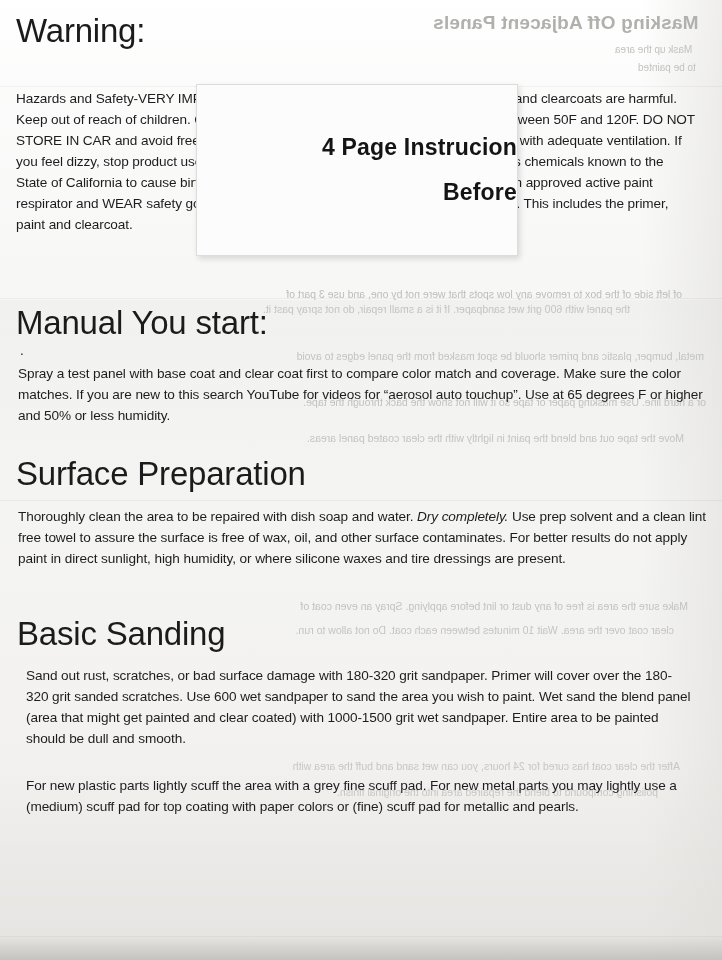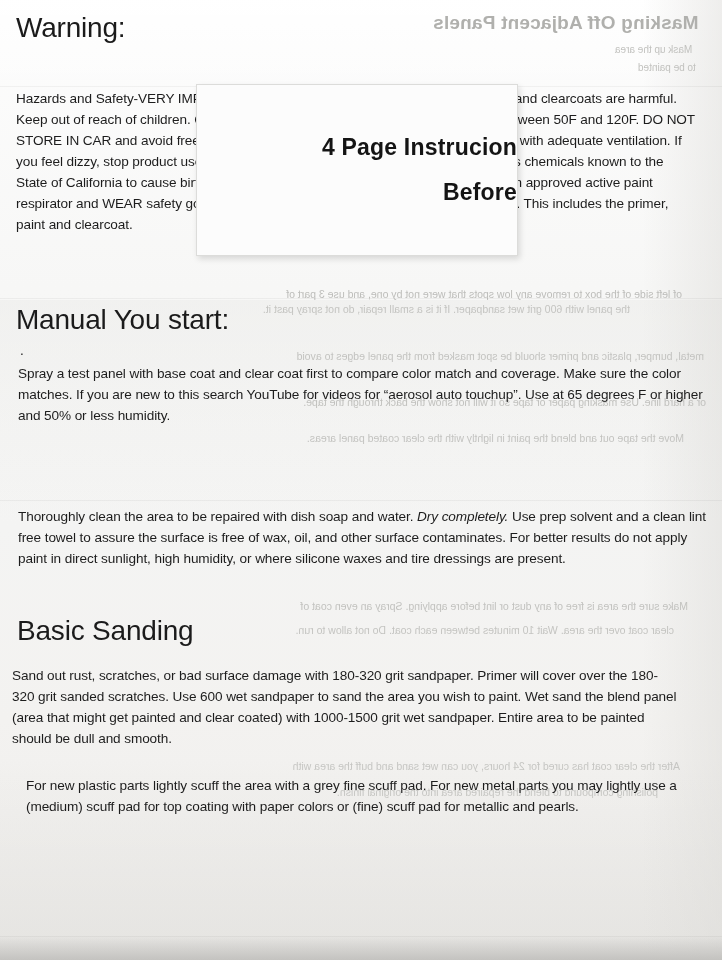--- a/index.html
+++ b/index.html
@@ -61,41 +61,41 @@
   .bleed-b9 { top: 786px; left: 38px;  font-size: 10.5px; color: #c6c6c3; width: 620px; }
 
   
   .doc-body { position: absolute; inset: 0; }
 
   h1.section {
     position: absolute;
     margin: 0;
     font-weight: normal;
     color: #1b1b1b;
-    font-size: 28px;
+    font-size: 33px;
     letter-spacing: -0.2px;
   }
   .h-warning  { top: 12px;  left: 16px; }
   .h-before   { top: 304px; left: 16px; }
   .h-surface  { top: 455px; left: 16px; }
   .h-sanding  { top: 615px; left: 17px; }
 
   p.para {
     position: absolute;
     margin: 0;
     color: #1d1d1d;
     font-size: 13.6px;
     line-height: 21px;
     letter-spacing: -0.1px;
   }
   .p-warning { top: 88px;  left: 16px; width: 680px; }
   .p-before-dot { top: 340px; left: 20px; font-size: 13px; }
   .p-before  { top: 363px; left: 18px; width: 686px; }
   .p-surface { top: 506px; left: 18px; width: 688px; }
-  .p-sanding1 { top: 665px; left: 12px; width: 668px; }
+  .p-sanding1 { top: 665px; left: 26px; width: 668px; }
   .p-sanding2 { top: 775px; left: 26px; width: 652px; }
 
   
   .label-card {
     position: absolute;
     top: 84px;
     left: 196px;
     width: 322px;
     height: 172px;
     background: #fcfcfc;
@@ -166,20 +166,21 @@
 
   <div class="doc-body">
 
     <h1 class="section h-warning">Warning:</h1>
     <p class="para p-warning">Hazards and Safety-VERY IMPORTANT! All aerosol touch-up paint including primer and clearcoats are harmful. Keep out of reach of children. Call a physician IMMEDIATELY if swallowed. Store between 50F and 120F. DO NOT STORE IN CAR and avoid freezing. Follow local regulations for proper disposal. Use with adequate ventilation. If you feel dizzy, stop product use immediately and call physician. This product contains chemicals known to the State of California to cause birth defects, cancer and other reproductive harm. Use an approved active paint respirator and WEAR safety goggles when applying any product to protect your eyes. This includes the primer, paint and clearcoat.</p>
 
     <h1 class="section h-before">Manual You start:</h1>
     <p class="para p-before-dot">.</p>
     <p class="para p-before">Spray a test panel with base coat and clear coat first to compare color match and coverage. Make sure the color matches.  If you are new to this search YouTube for videos for “aerosol auto touchup”.  Use at 65 degrees F or higher and 50% or less humidity.</p>
 
+    <h1 class="section h-surface">Surface Preparation</h1>
     <p class="para p-surface"><span>Thoroughly clean the area to be repaired with dish soap and water.  </span><em class="italic">Dry completely.</em><span> Use prep solvent and a clean lint free towel to assure the surface is free of wax, oil, and other surface contaminates. For better results do not apply paint in direct sunlight, high humidity, or where silicone waxes and tire dressings are present.</span></p>
 
     <h1 class="section h-sanding">Basic Sanding</h1>
     <p class="para p-sanding1">Sand out rust, scratches, or bad surface damage with 180-320 grit sandpaper. Primer will cover over the 180-320 grit sanded scratches. Use 600 wet sandpaper to sand the area you wish to paint. Wet sand the blend panel (area that might get painted and clear coated) with 1000-1500 grit wet sandpaper. Entire area to be painted should be dull and smooth.</p>
     <p class="para p-sanding2">For new plastic parts lightly scuff the area with a grey fine scuff pad. For new metal parts you may lightly use a (medium) scuff pad for top coating with paper colors or (fine) scuff pad for metallic and pearls.</p>
   </div>
 
   <div class="label-card">
     <div class="line">4 Page Instrucion</div>
     <div class="line">Before</div>

